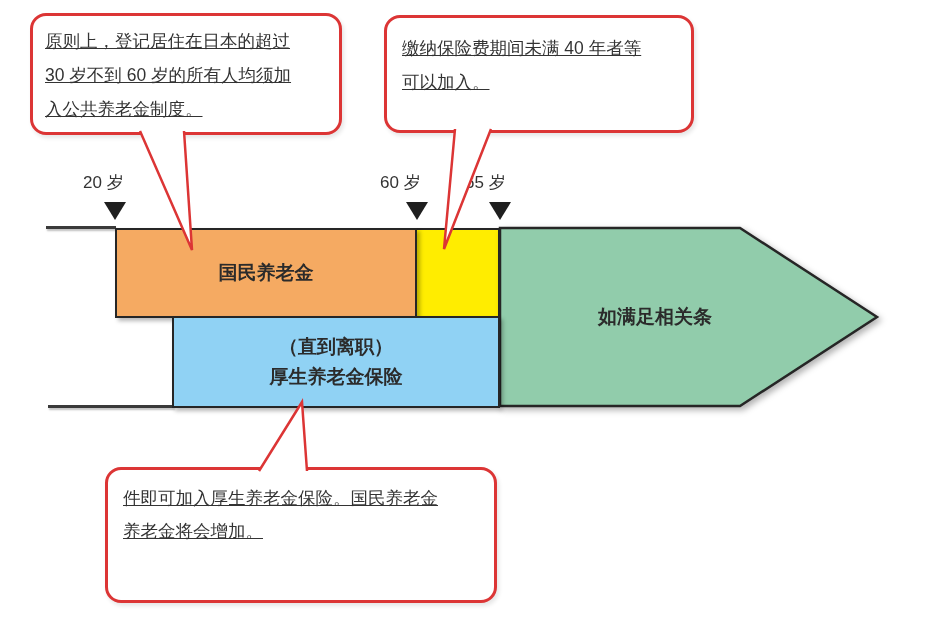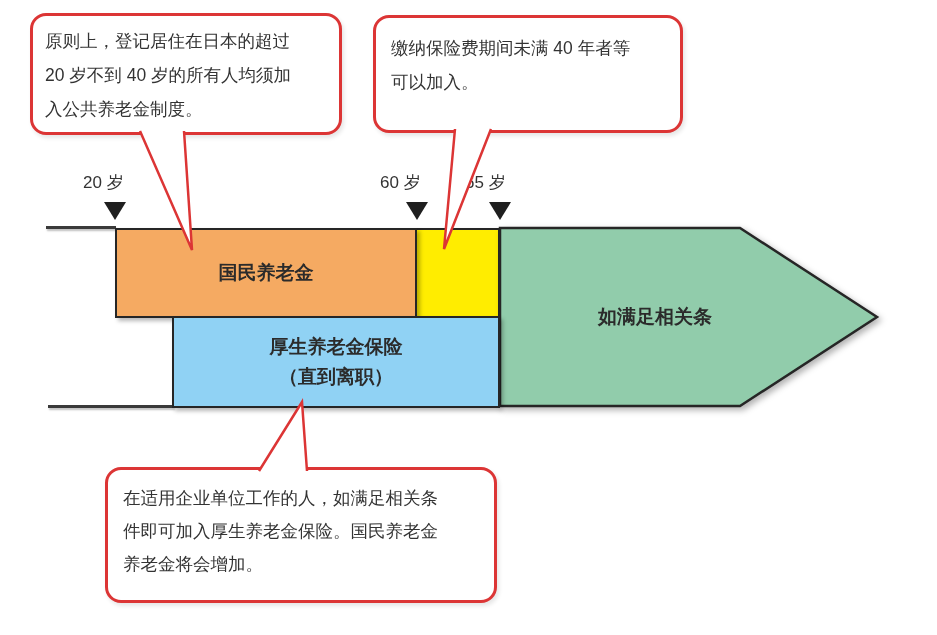--- a/index.html
+++ b/index.html
@@ -14,24 +14,25 @@
   }
   
   .callout {
     position: absolute;
     background: #ffffff;
     border: 3px solid #dc3535;
     border-radius: 16px;
     z-index: 5;
     color: #333333;
     box-shadow: 2px 3px 4px rgba(0,0,0,0.10);
+    text-decoration: underline;
   }
   .callout p { font-size: 17.5px; line-height: 34px; white-space: nowrap; }
   #callout-tl { left: 30px;  top: 13px;  width: 312px; height: 122px; padding: 8px 6px 0 12px; }
-  #callout-tr { left: 373px; top: 15px;  width: 310px; height: 118px; padding: 13px 6px 0 15px; }
+  #callout-tr { left: 384px; top: 15px;  width: 310px; height: 118px; padding: 13px 6px 0 15px; }
   #callout-bottom { left: 105px; top: 467px; width: 392px; height: 136px; padding: 12px 6px 0 15px; }
   #callout-bottom p { font-size: 17.5px; line-height: 33px; }
   
   .svg-overlay {
     position: absolute;
     left: 0; top: 0;
     width: 937px; height: 635px;
     pointer-events: none;
   }
   #arrow-layer { z-index: 2; }
@@ -119,36 +120,35 @@
 
   <div class="tri-marker" id="tri-20"></div>
   <div class="tri-marker" id="tri-60"></div>
   <div class="tri-marker" id="tri-65"></div>
 
   <div class="bar" id="bar-national" style="background-color: rgb(245, 170, 98);">
     <span class="bar-label">国民养老金</span>
   </div>
   <div class="bar" id="bar-optional" style="background-color: rgb(255, 237, 0);"></div>
   <div class="bar" id="bar-employees" style="background-color: rgb(144, 210, 244);">
+    <span class="bar-label">（直到离职）</span>
     <span class="bar-label">厚生养老金保险</span>
-    <span class="bar-label">（直到离职）</span>
   </div>
   <div id="receive-label" class="bar-label">如满足相关条</div>
 
   <div class="callout" id="callout-tl" style="border-color: rgb(220, 53, 53);">
     <p>原则上，登记居住在日本的超过</p>
-    <p>20 岁不到 40 岁的所有人均须加</p>
+    <p>30 岁不到 60 岁的所有人均须加</p>
     <p>入公共养老金制度。</p>
   </div>
   <div class="callout" id="callout-tr" style="border-color: rgb(220, 53, 53);">
     <p>缴纳保险费期间未满 40 年者等</p>
     <p>可以加入。</p>
   </div>
   <div class="callout" id="callout-bottom" style="border-color: rgb(220, 53, 53);">
-    <p>在适用企业单位工作的人，如满足相关条</p>
     <p>件即可加入厚生养老金保险。国民养老金</p>
     <p>养老金将会增加。</p>
   </div>
 
   <svg id="tail-layer" class="svg-overlay" viewBox="0 0 937 635">
     <path d="M 140 131 L 192 250 L 184 131" fill="#ffffff" stroke-width="2.5" stroke-linejoin="miter" stroke="#dc3535"></path>
     <path d="M 455 129 L 444 249 L 491 129" fill="#ffffff" stroke-width="2.5" stroke-linejoin="miter" stroke="#dc3535"></path>
     <path d="M 259 471 L 302 402 L 307 471" fill="#ffffff" stroke-width="2.5" stroke-linejoin="miter" stroke="#dc3535"></path>
   </svg>
 

